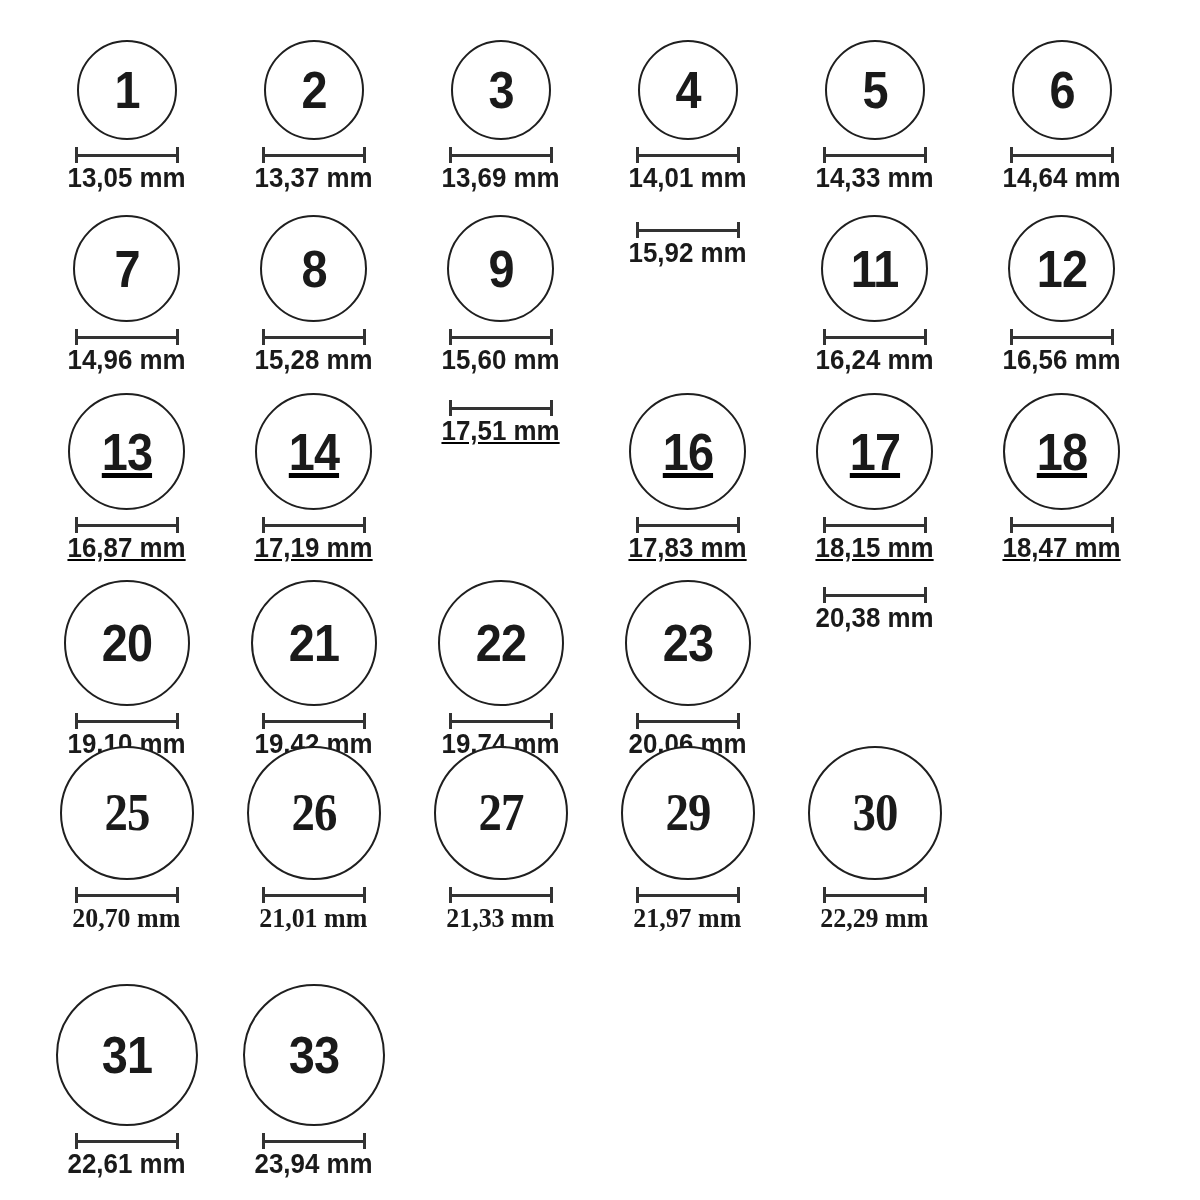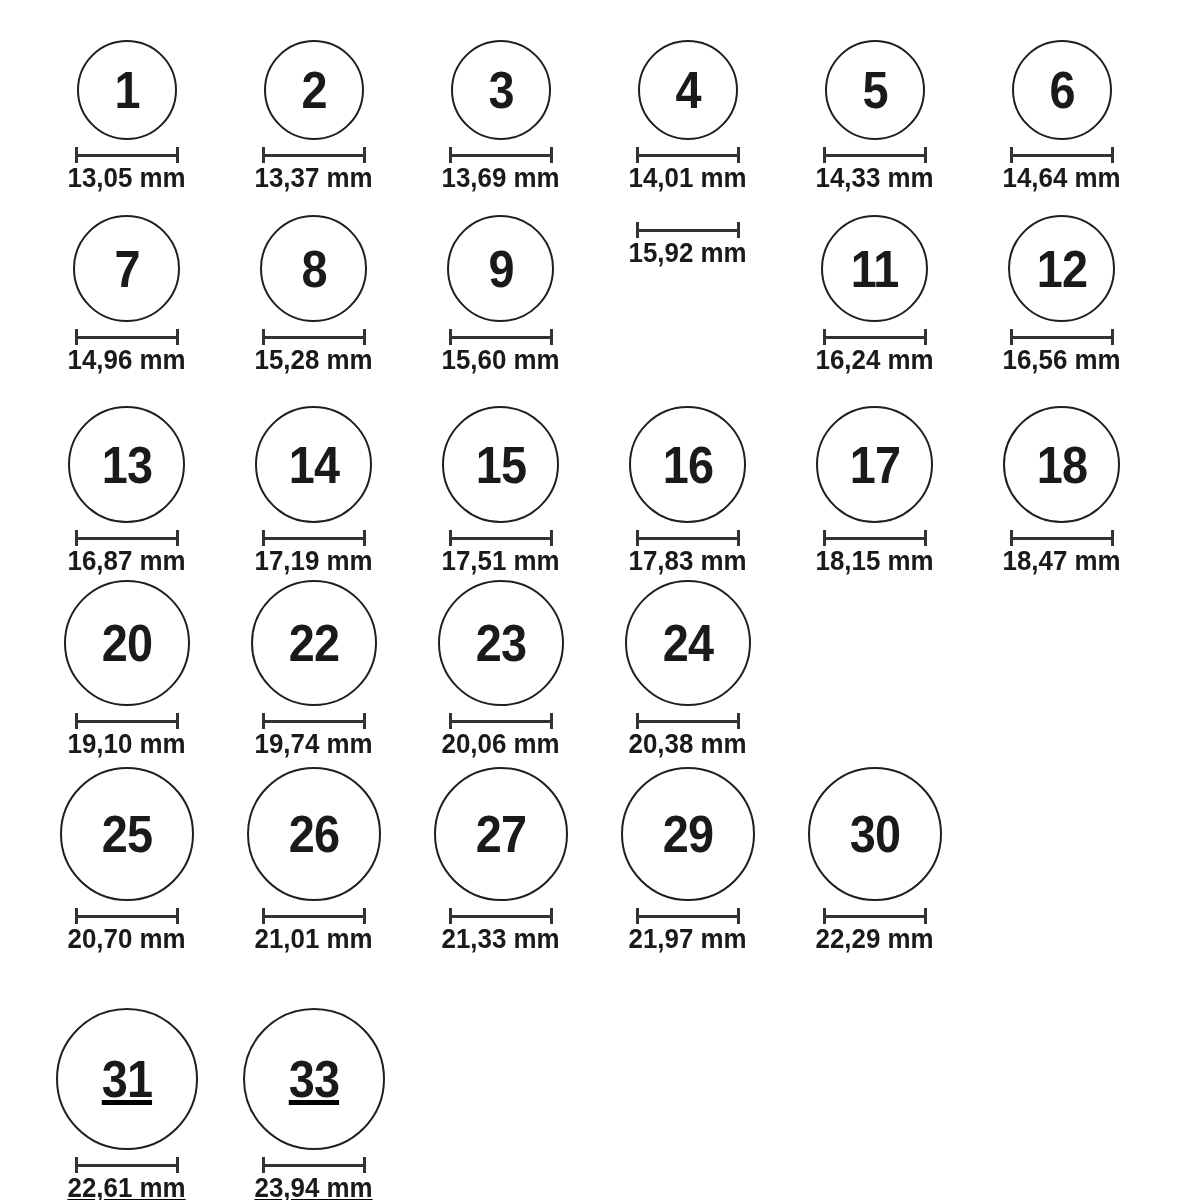--- a/index.html
+++ b/index.html
@@ -16,24 +16,24 @@
     font-family: "Liberation Sans", "DejaVu Sans", sans-serif;
   }
   .row {
     position: absolute;
     left: 33px;
     display: flex;
     align-items: flex-start;
   }
   .r0 { top: 40px;  --dia: 100px; }
   .r1 { top: 215px; --dia: 107px; }
-  .r2 { top: 406px; --dia: 117px; }
+  .r2 { top: 393px; text-decoration: underline; --dia: 117px; }
   .r3 { top: 580px; --dia: 126px; }
-  .r4 { top: 767px; --dia: 134px; }
-  .r5 { top: 1008px; text-decoration: underline; --dia: 142px; }
+  .r4 { top: 746px; font-family: Liberation Serif, serif; --dia: 134px; }
+  .r5 { top: 984px; --dia: 142px; }
   .cell {
     width: 187px;
     display: flex;
     flex-direction: column;
     align-items: center;
   }
   .circle {
     width: var(--dia);
     height: var(--dia);
     border: 2.5px solid #1f1f1f;
@@ -251,23 +251,20 @@
     </div>
     <div class="measure">
       <span class="tick left"></span>
       <span class="bar"></span>
       <span class="tick right"></span>
     </div>
     <div class="label">17,19 mm</div>
   </div>
 
   <div class="cell">
-    <div class="circle">
-      <span class="num">15</span>
-    </div>
     <div class="measure">
       <span class="tick left"></span>
       <span class="bar"></span>
       <span class="tick right"></span>
     </div>
     <div class="label">17,51 mm</div>
   </div>
 
   <div class="cell">
     <div class="circle">
@@ -312,20 +309,31 @@
       <span class="num">20</span>
     </div>
     <div class="measure">
       <span class="tick left"></span>
       <span class="bar"></span>
       <span class="tick right"></span>
     </div>
     <div class="label">19,10 mm</div>
   </div>
 
+  <div class="cell">
+    <div class="circle">
+      <span class="num">21</span>
+    </div>
+    <div class="measure">
+      <span class="tick left"></span>
+      <span class="bar"></span>
+      <span class="tick right"></span>
+    </div>
+    <div class="label">19,42 mm</div>
+  </div>
 
   <div class="cell">
     <div class="circle">
       <span class="num">22</span>
     </div>
     <div class="measure">
       <span class="tick left"></span>
       <span class="bar"></span>
       <span class="tick right"></span>
     </div>
@@ -338,23 +346,20 @@
     </div>
     <div class="measure">
       <span class="tick left"></span>
       <span class="bar"></span>
       <span class="tick right"></span>
     </div>
     <div class="label">20,06 mm</div>
   </div>
 
   <div class="cell">
-    <div class="circle">
-      <span class="num">24</span>
-    </div>
     <div class="measure">
       <span class="tick left"></span>
       <span class="bar"></span>
       <span class="tick right"></span>
     </div>
     <div class="label">20,38 mm</div>
   </div>
 </div>
   <div class="row r4">
   <div class="cell">

